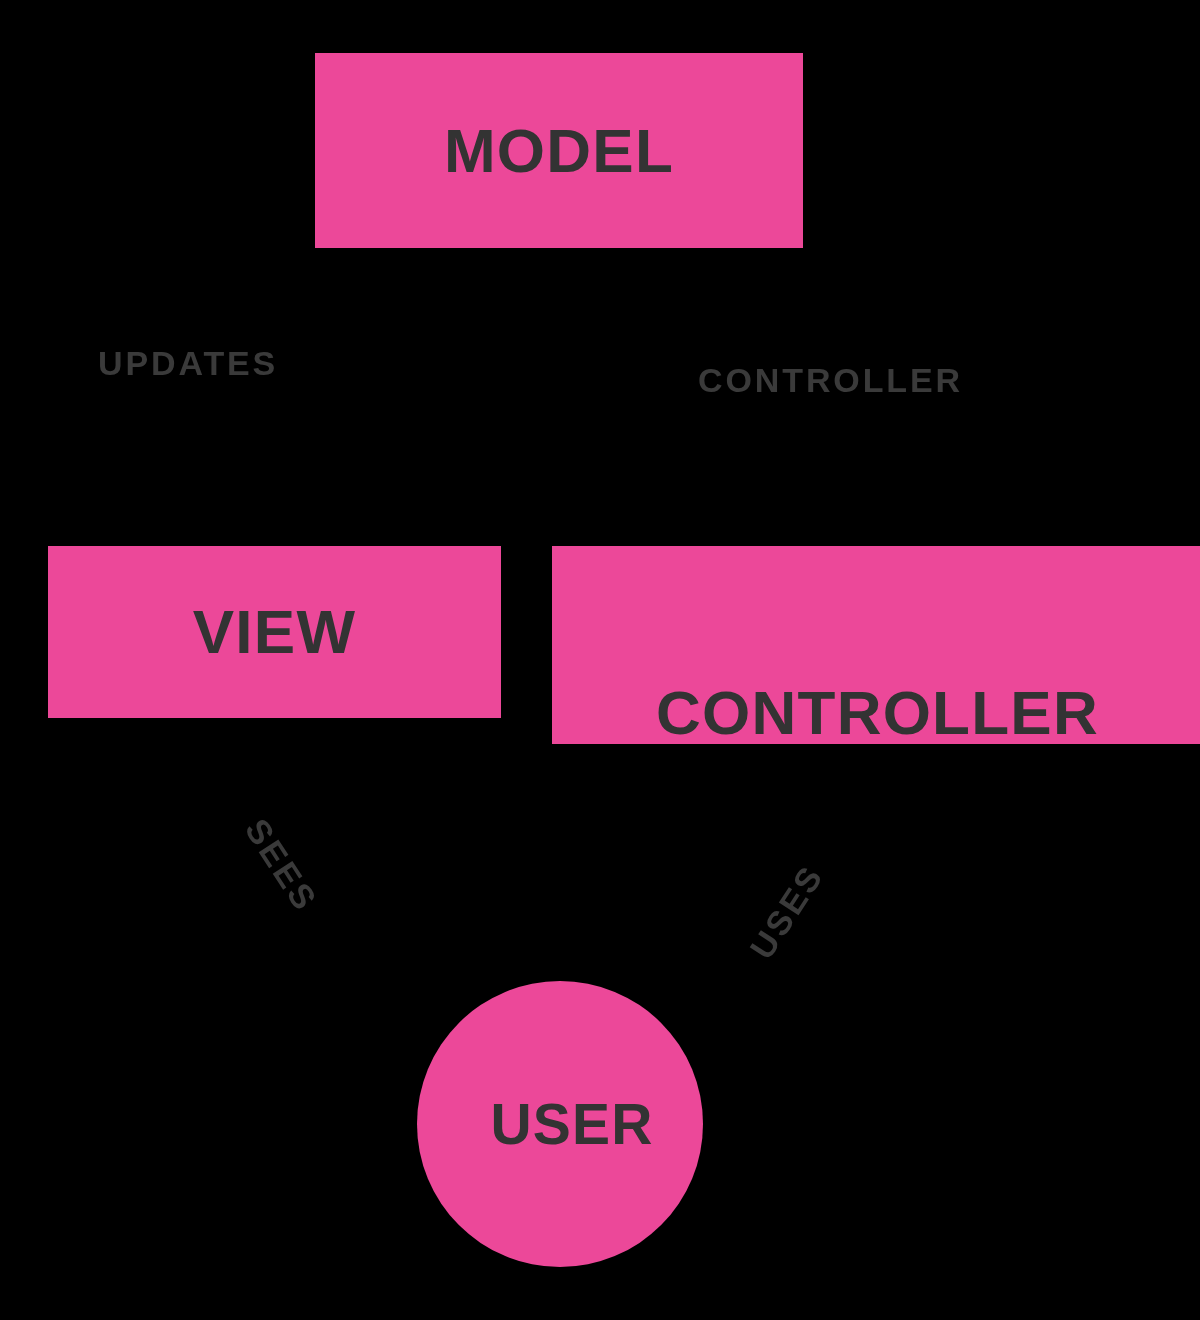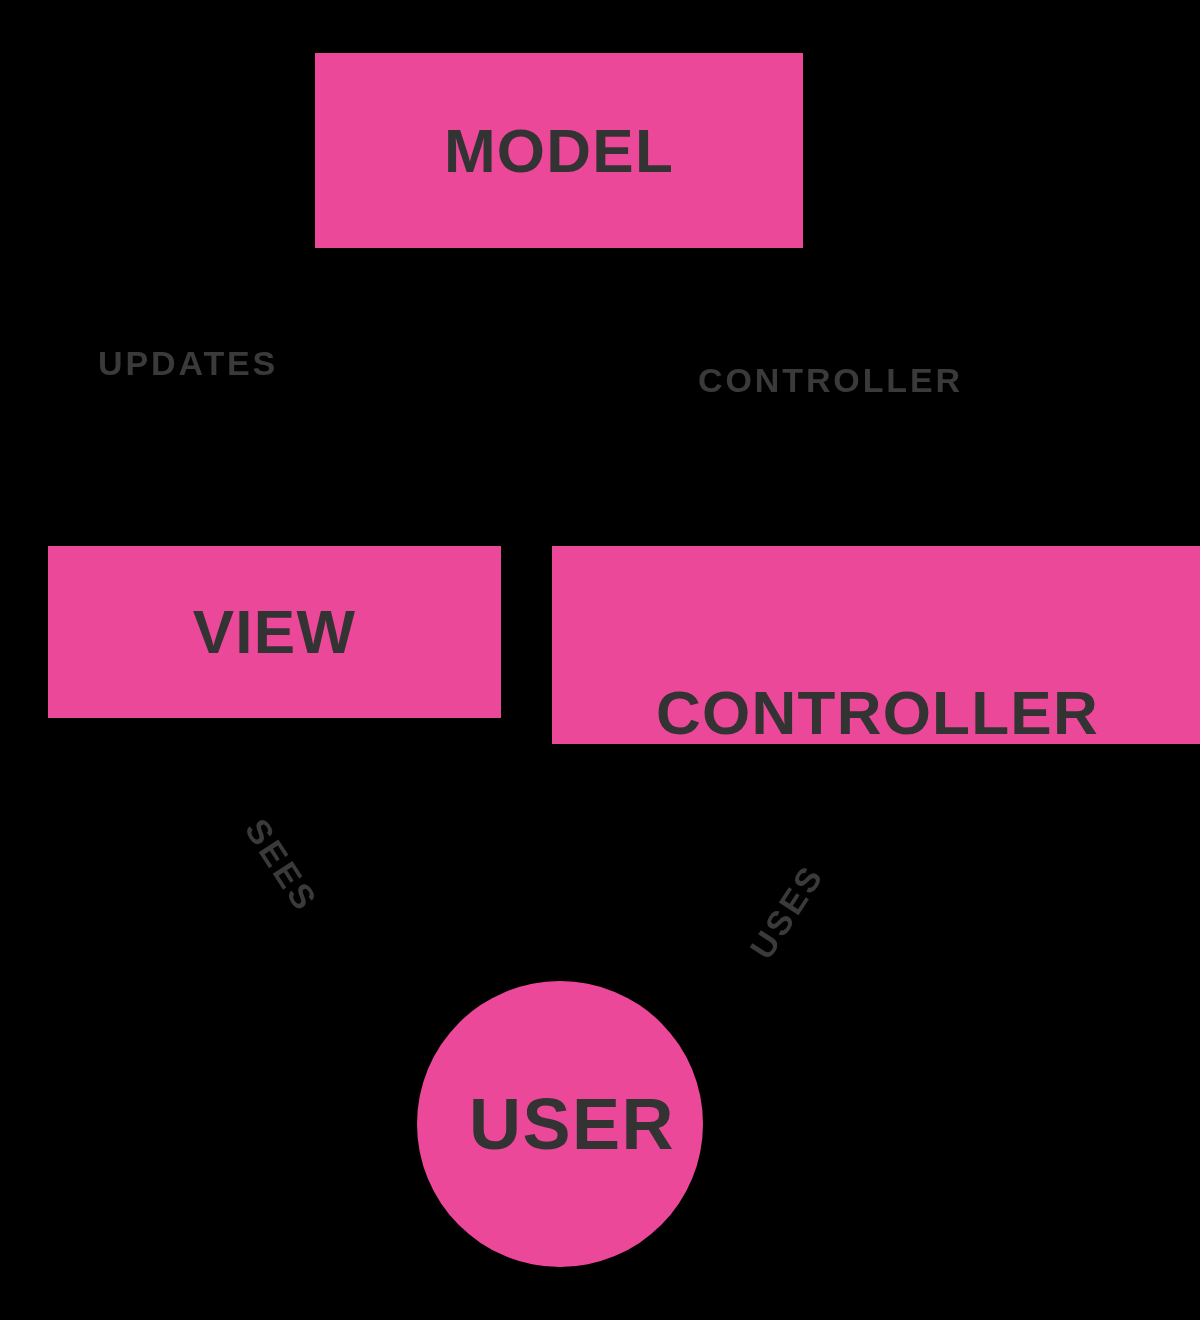--- a/index.html
+++ b/index.html
@@ -60,21 +60,21 @@
   }
   #node-controller .node-label { font-size: 62px; }
 
   #node-user {
     left: 417px;
     top: 981px;
     width: 286px;
     height: 286px;
     border-radius: 50%;
   }
-  #node-user .node-label { font-size: 72px; margin-left: 24px; }
+  #node-user .node-label { font-size: 57px; margin-left: 24px; }
 
   
   .edge-label {
     position: absolute;
     color: #3a3a3a;
     font-weight: bold;
     font-size: 34px;
     letter-spacing: 0.085em;
     line-height: 1;
     white-space: nowrap;

